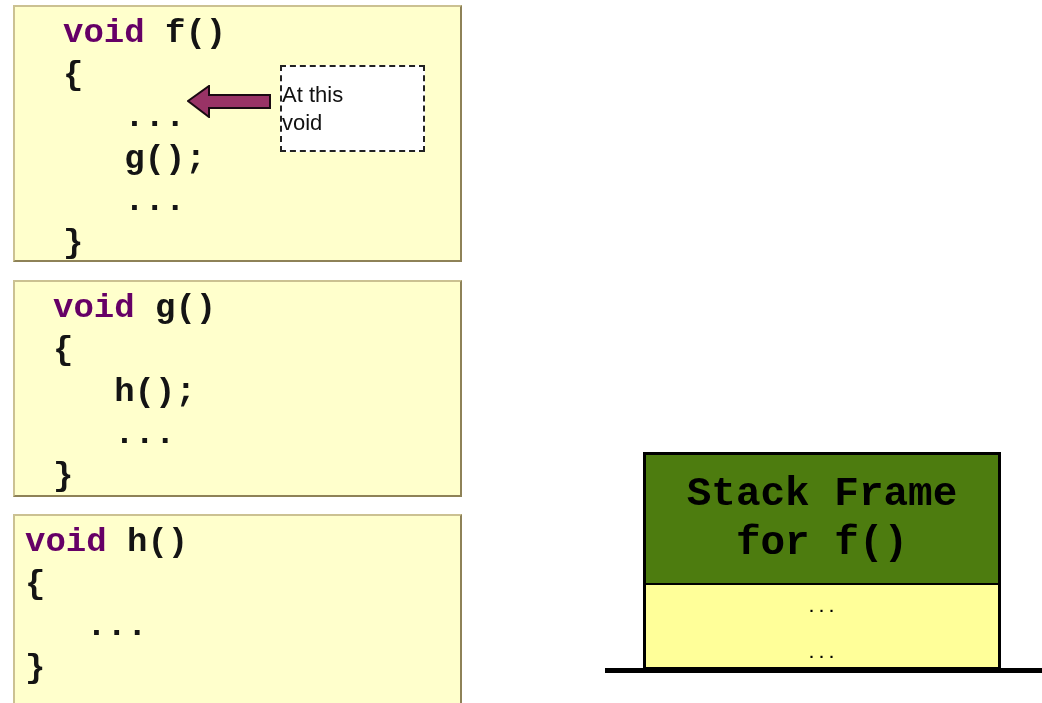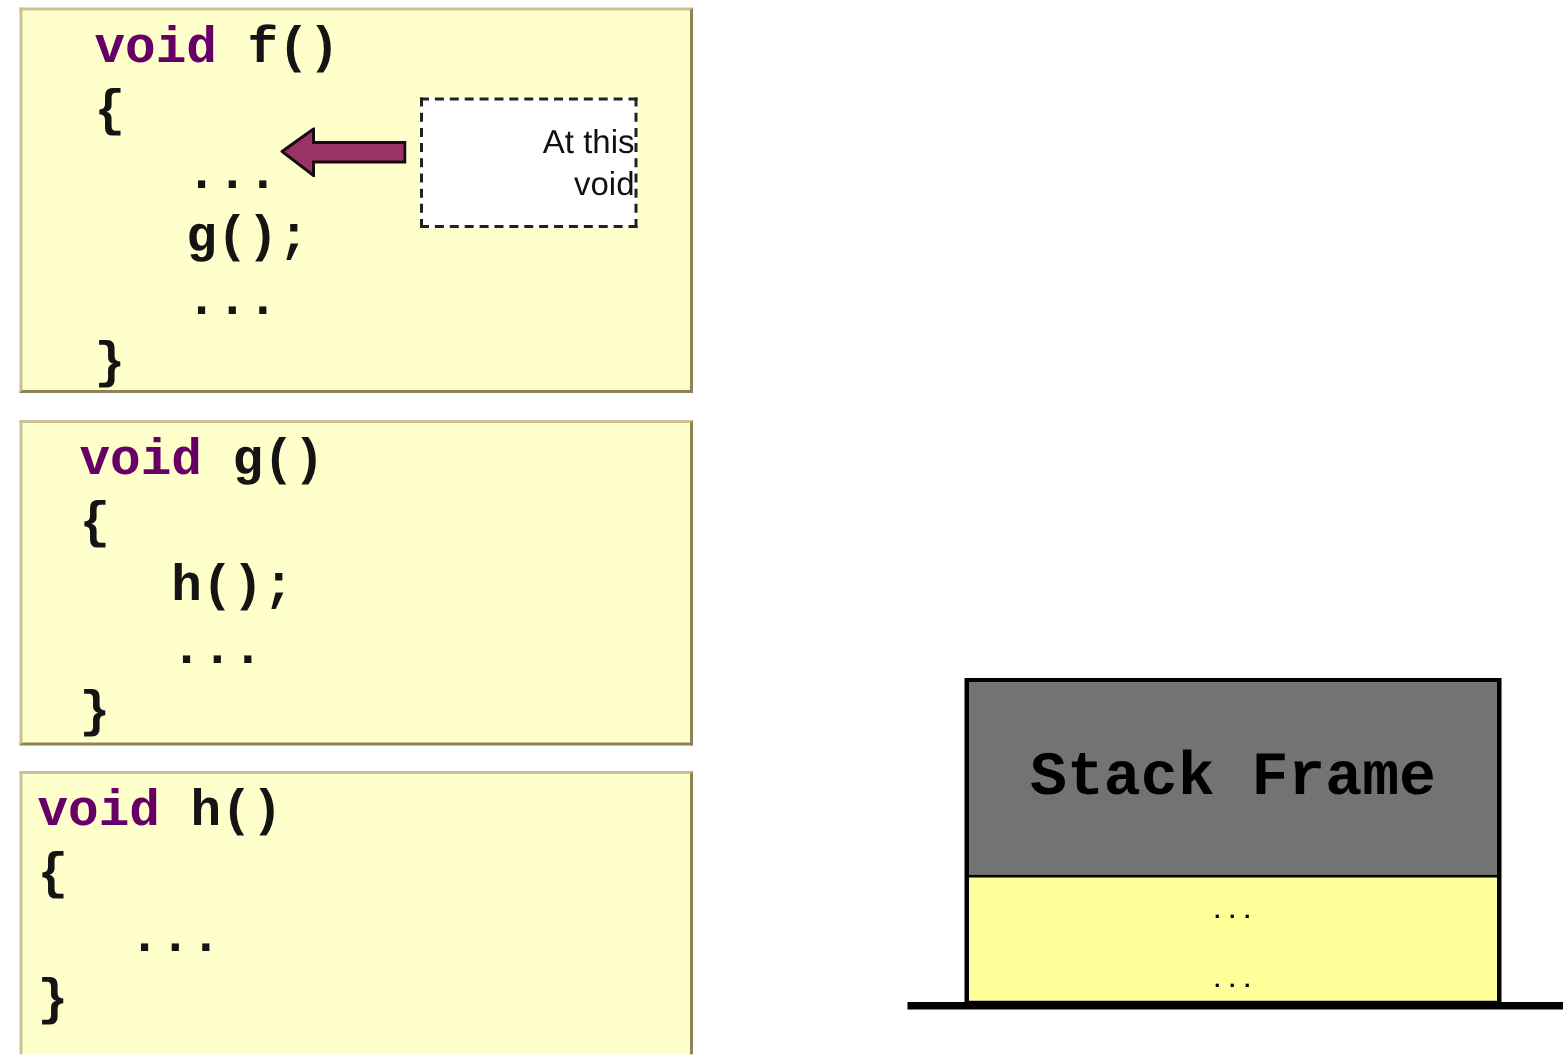--- a/index.html
+++ b/index.html
@@ -20,34 +20,34 @@
   #box-f { top:5px;   height:257px;padding-left:48px; }
   #box-g { top:280px; height:217px;padding-left:38px; }
   #box-h { top:514px; height:204px; }
   .code-line { white-space:pre; }
   .kw { color:#660066; }
 
   
   .callout {
     position:absolute; left:280px; top:65px; width:145px; height:87px;
     box-sizing:border-box; background:#ffffff; border:2px dashed #222222;
-    display:flex; flex-direction:column; align-items:flex-end; justify-content:center;
+    display:flex; flex-direction:column; align-items:flex-start; justify-content:center;
     font-size:22px; line-height:28px; color:#111111; text-align:center;
   }
   .arrow-svg { position:absolute; left:187px; top:85px; display:block; }
 
   
   .stack {
     position:absolute; left:643px; top:452px; width:358px; height:218px;
     box-sizing:border-box; border:3px solid #000000;
     display:flex; flex-direction:column;
     font-family:"Liberation Mono","DejaVu Sans Mono",monospace; font-weight:bold;
   }
   .stack-frame {
-    height:128px; background:#737373; color:#000000;
+    height:128px; background:#4d7c0f; color:#000000;
     display:flex; flex-direction:column; align-items:center; justify-content:center;
     font-size:41px; line-height:49px; text-align:center;
   }
   .stack-below {
     flex:1; position:relative; background:#FFFF99;
     border-top:2px solid #000000; font-size:15px; color:#000000;
     text-align:center; letter-spacing:1px;
   }
   .dots-row { position:absolute; left:0; width:100%; line-height:20px; }
   .dots-top { top:14px; }
@@ -91,20 +91,21 @@
   </svg>
 
   <div class="callout">
     <div>At this</div>
     <div>void</div>
   </div>
 
   <div class="stack">
     <div class="stack-frame">
       <div>Stack Frame</div>
+      <div>for f()</div>
     </div>
     <div class="stack-below">
       <div class="dots-row dots-top">...</div>
       <div class="dots-row dots-bottom">...</div>
     </div>
   </div>
 
   <div class="base-line"></div>
 
 </div>

